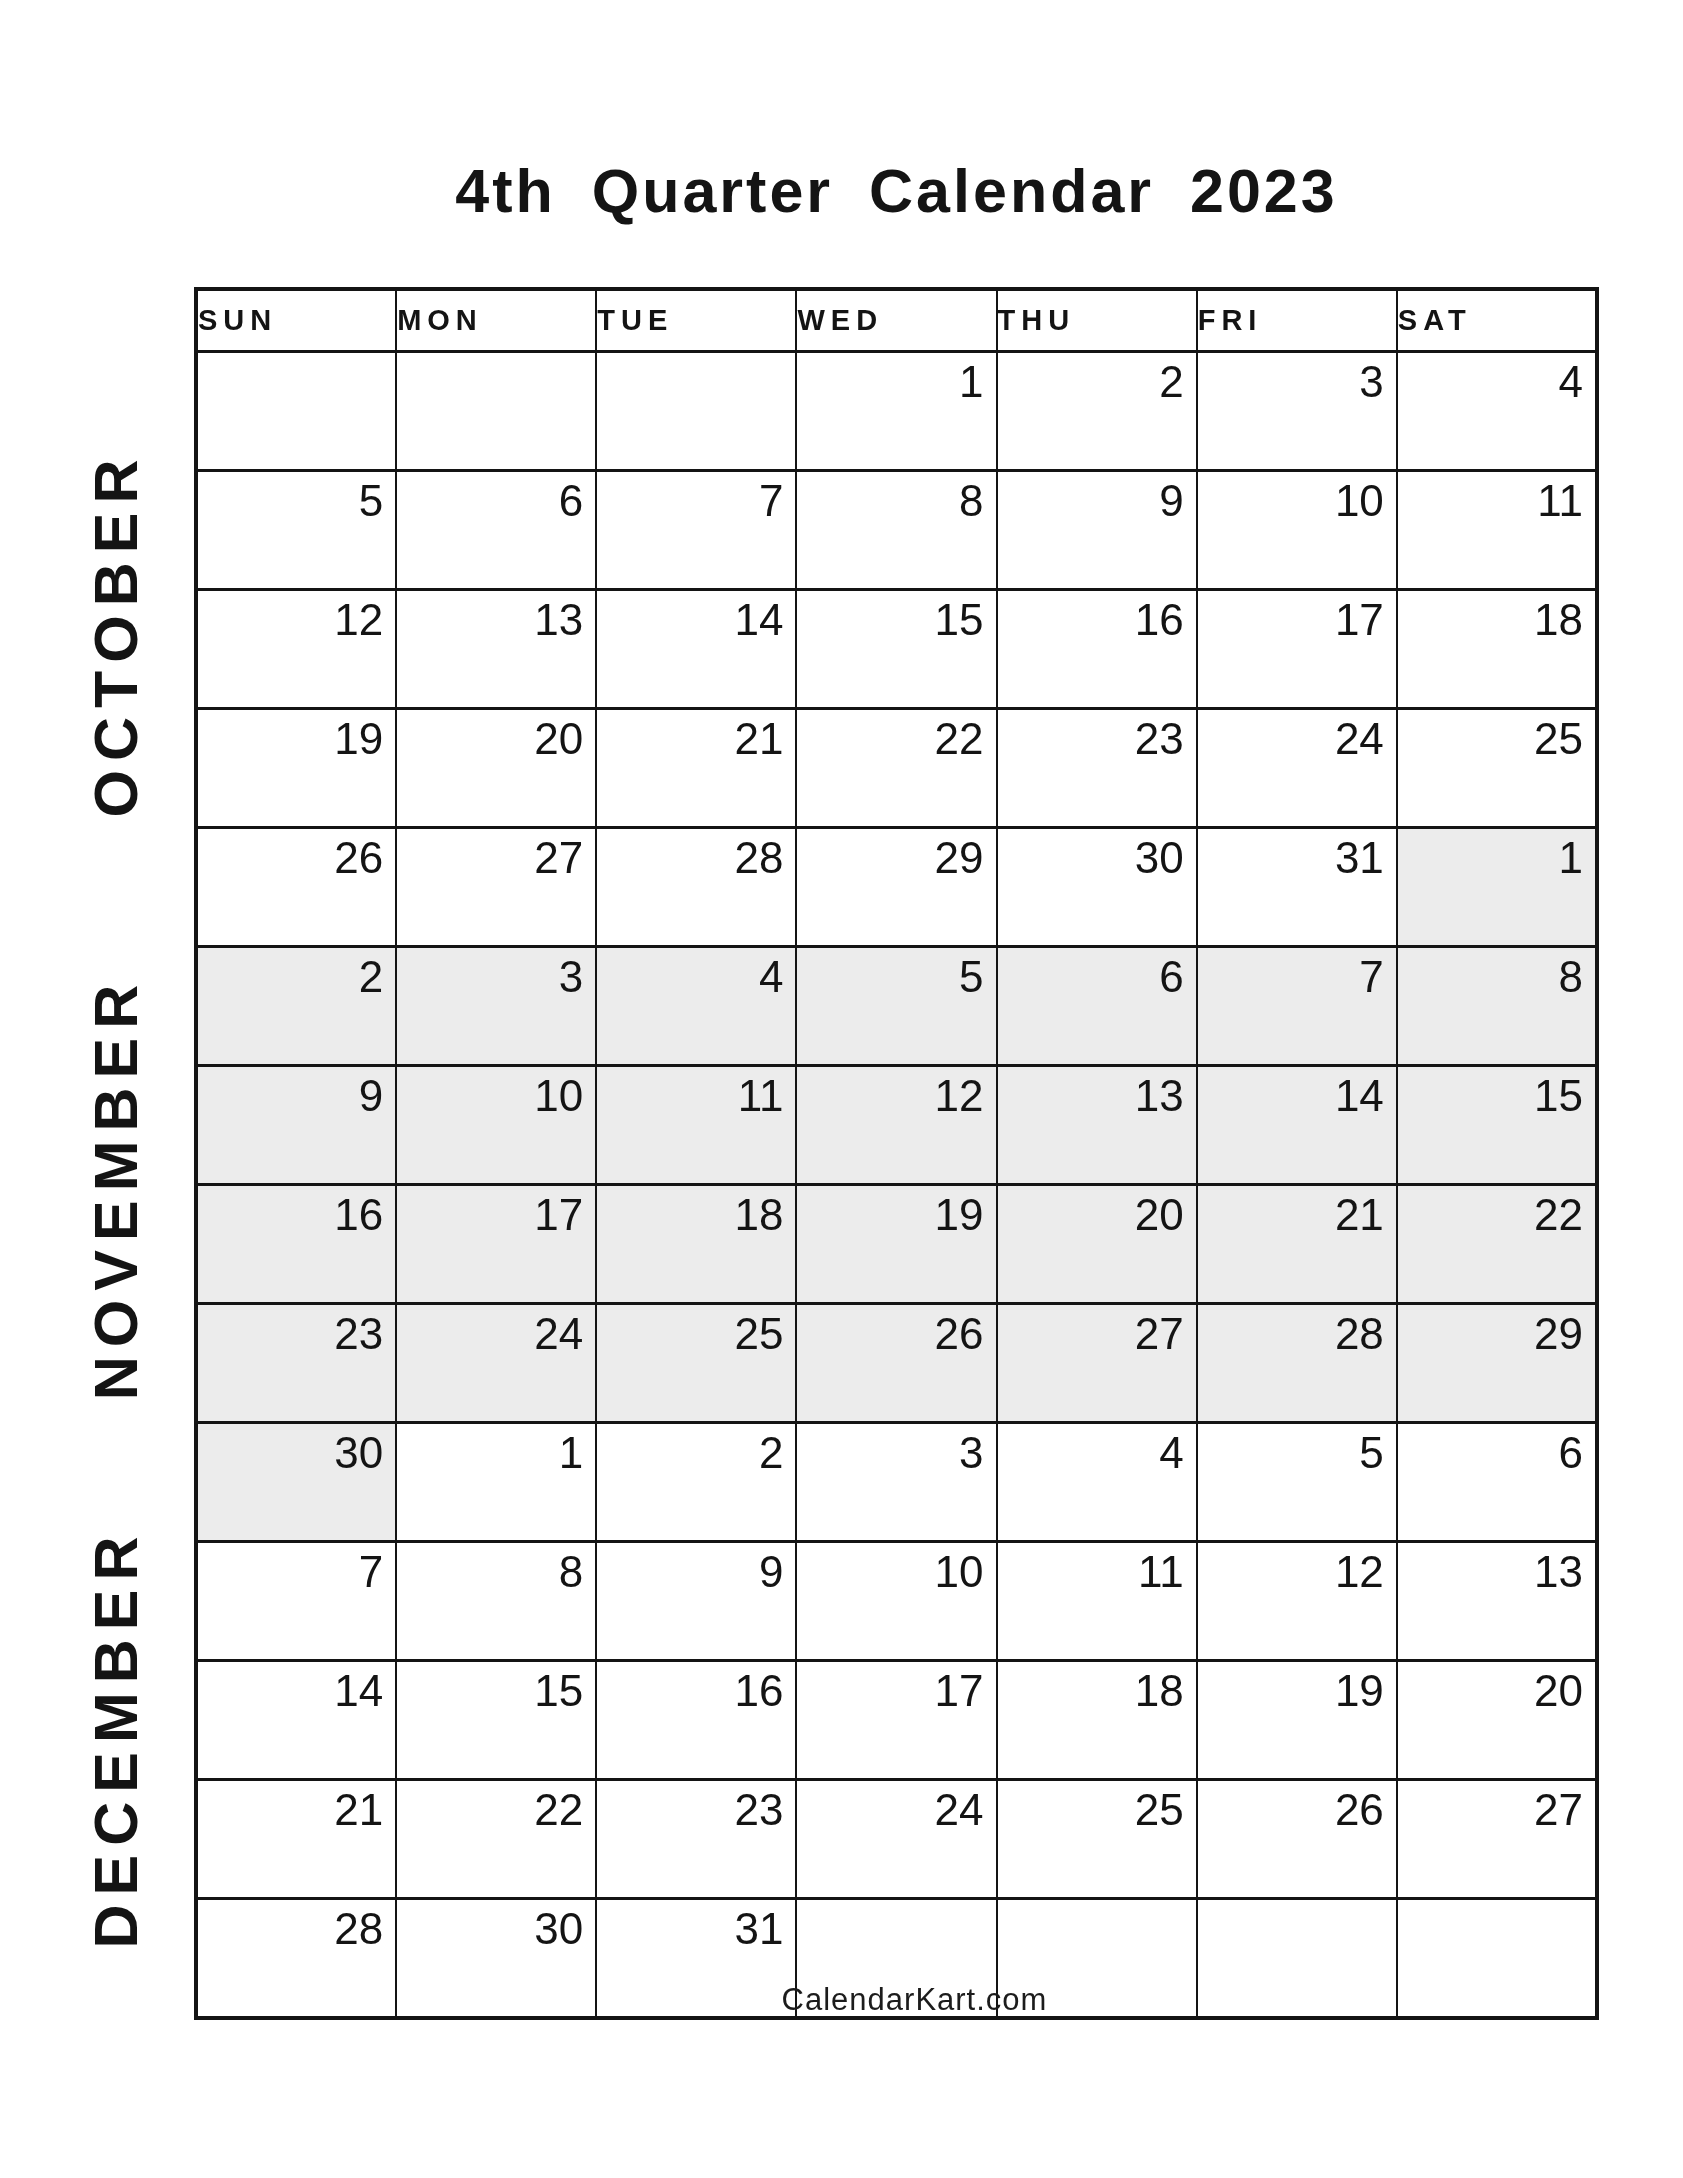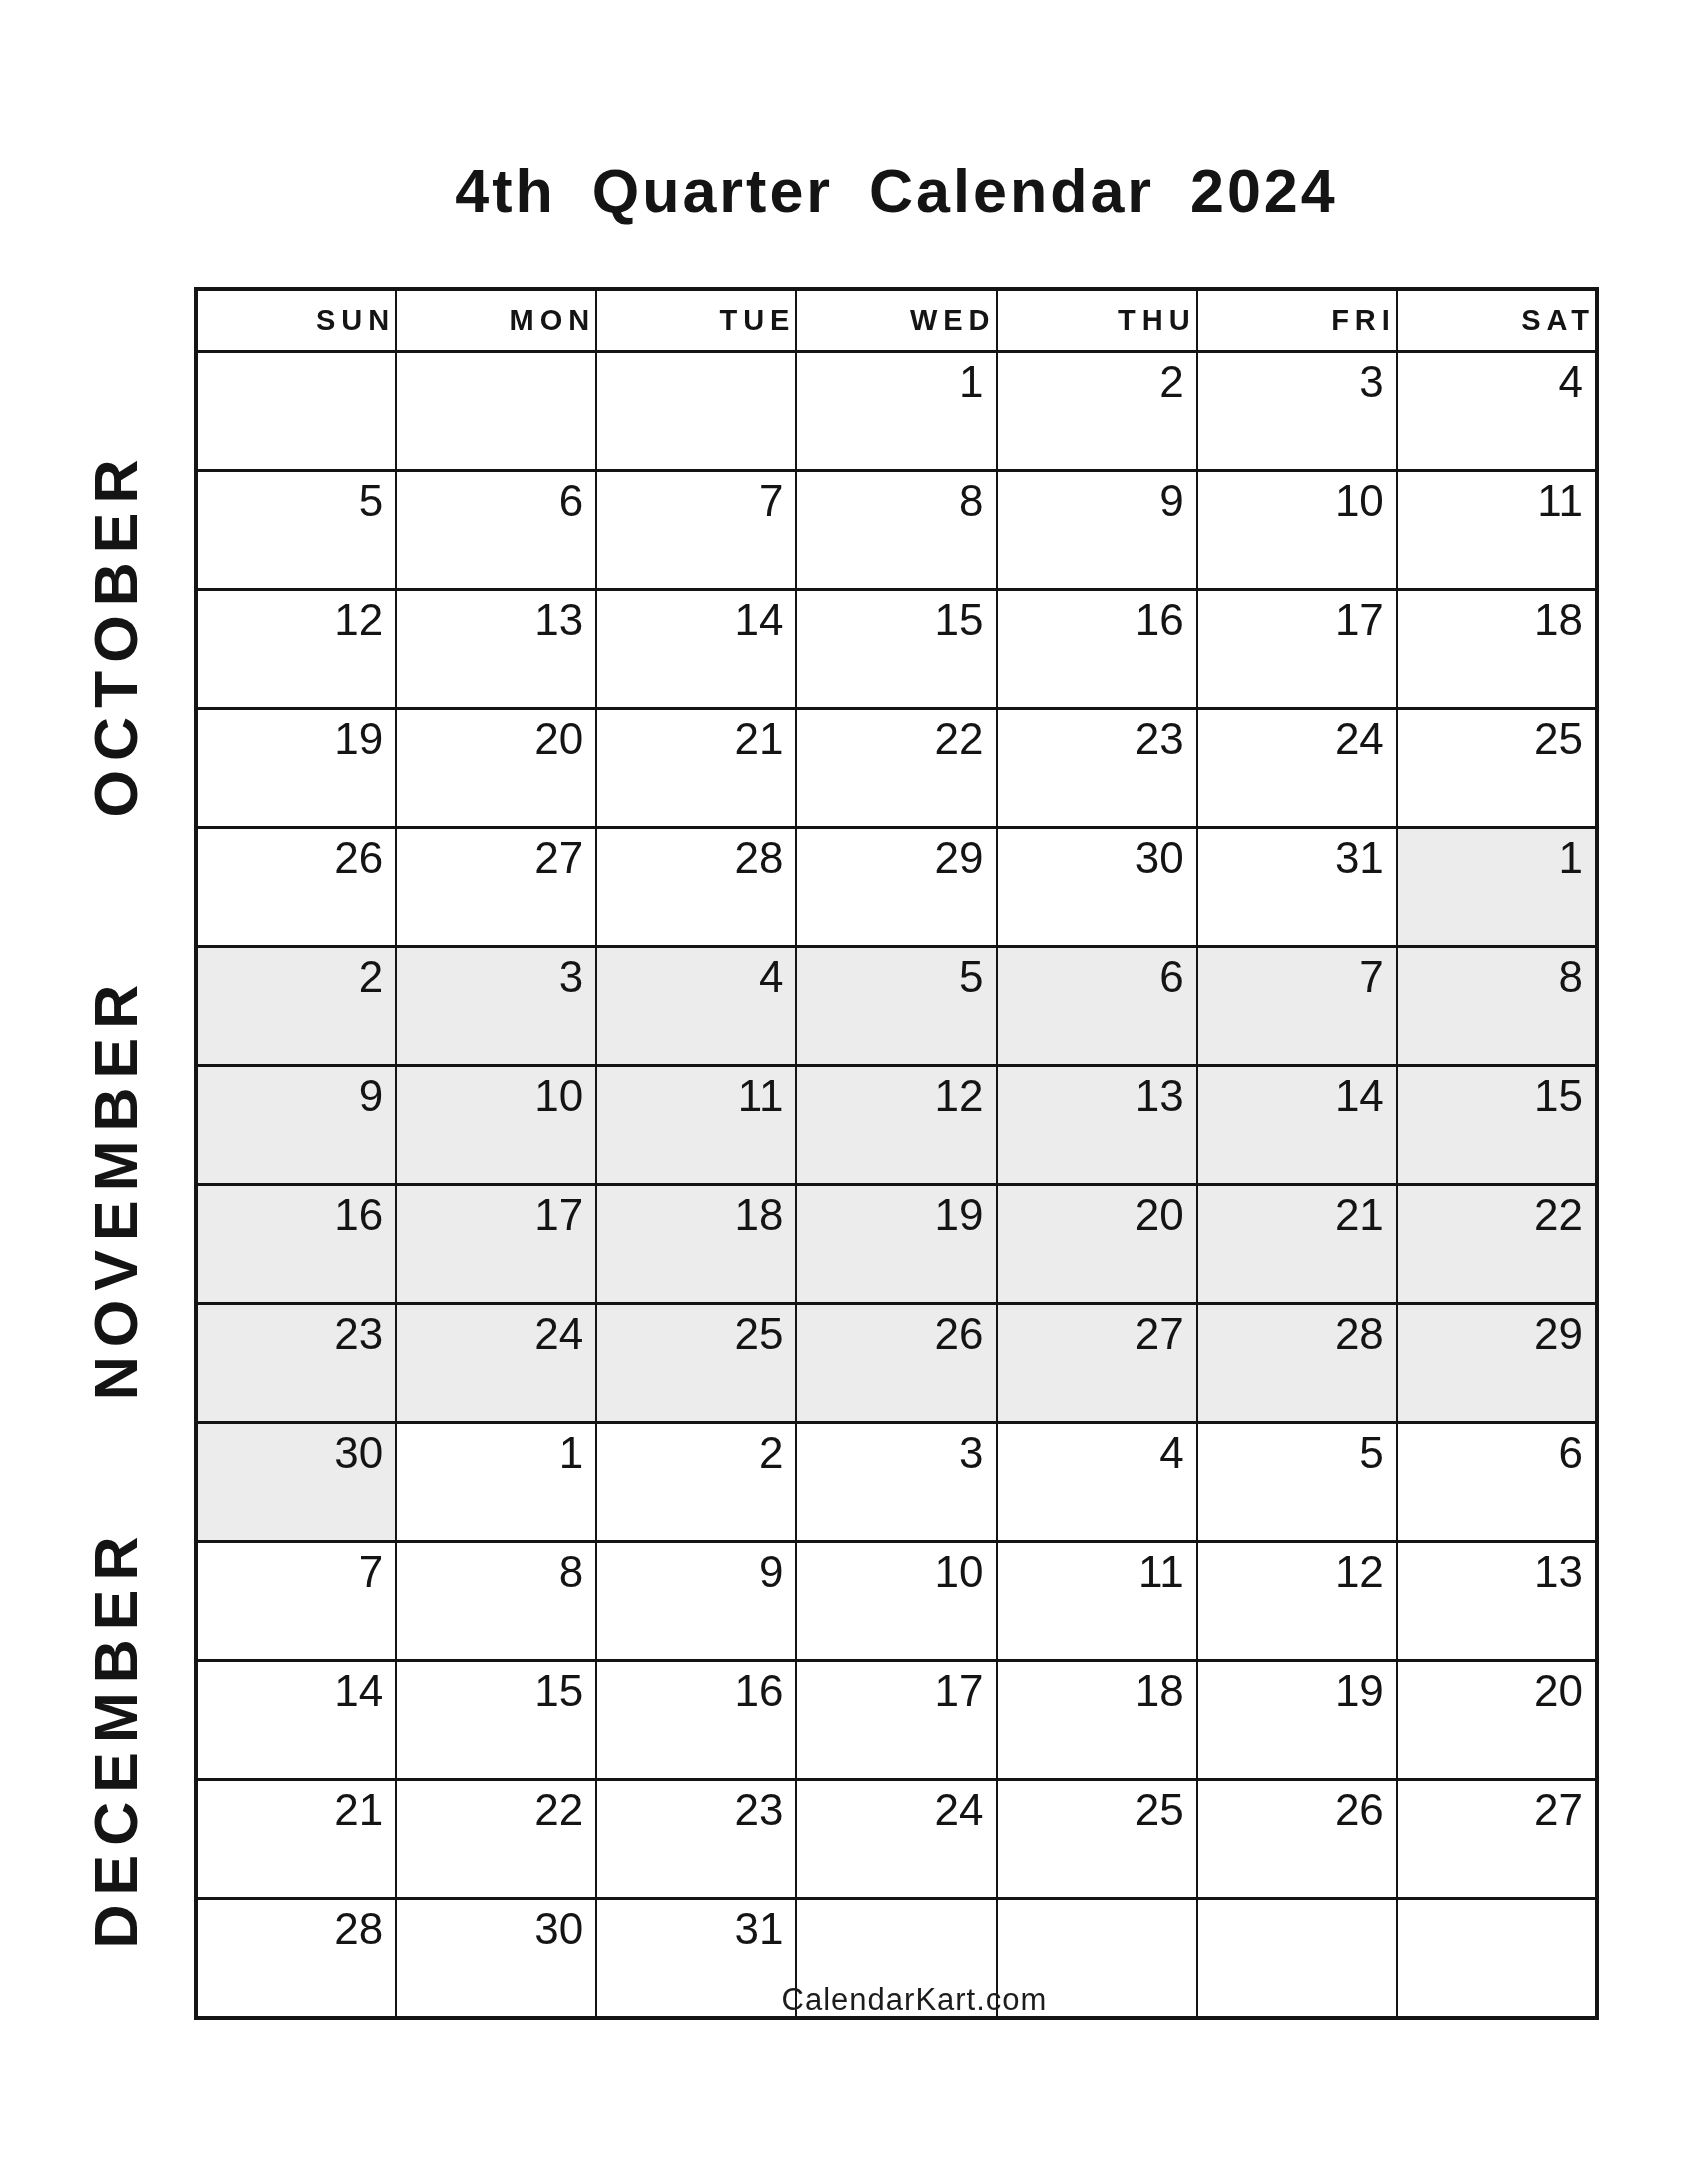--- a/index.html
+++ b/index.html
@@ -55,21 +55,21 @@
     border: 4px solid #141414;
   }
   table.calendar th {
     height: 59px;
     border-left: 2px solid #0f766e;
     border-right: 2px solid #141414;
     border-bottom: 3px solid #141414;
     font-size: 29px;
     font-weight: bold;
     letter-spacing: 6px;
-    text-align: right;
+    text-align: left;
     vertical-align: middle;
     background: #ffffff;
     padding: 0;
   }
   table.calendar td {
     height: 110px;
     border-left: 2px solid #141414;
     border-right: 2px solid #141414;
     border-top: 3px solid #141414;
     border-bottom: 3px solid #141414;
@@ -95,21 +95,21 @@
     letter-spacing: 1px;
     color: #1c1c1c;
     margin-left: 18px;
   }
 </style>
 </head>
 <body>
 
 <div class="page">
 
-  <div class="title">4th Quarter Calendar 2024</div>
+  <div class="title">4th Quarter Calendar 2023</div>
 
   <div class="month-label month-october">OCTOBER</div>
 
   <div class="month-label month-november">NOVEMBER</div>
 
   <div class="month-label month-december">DECEMBER</div>
 
   <table class="calendar">
     <thead>
       <tr id="weekday-row">

